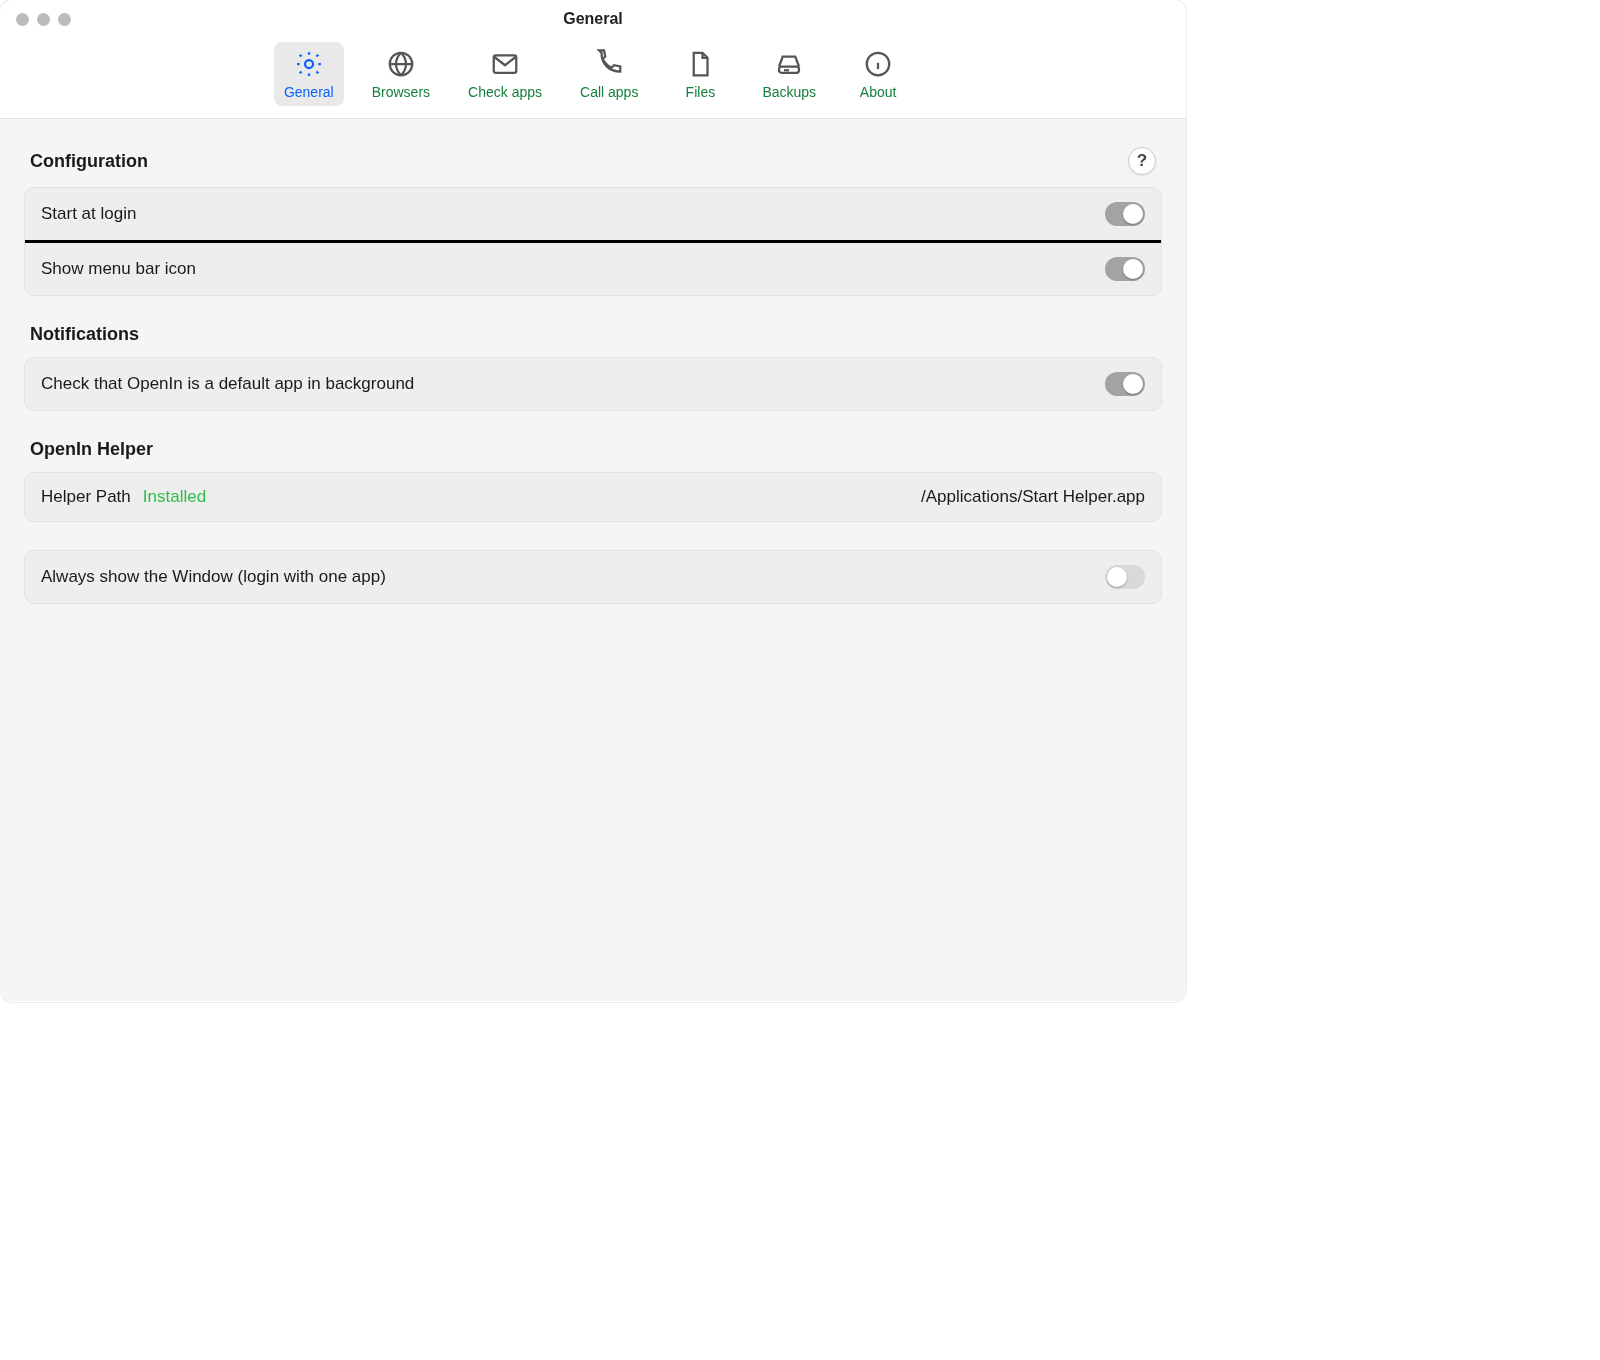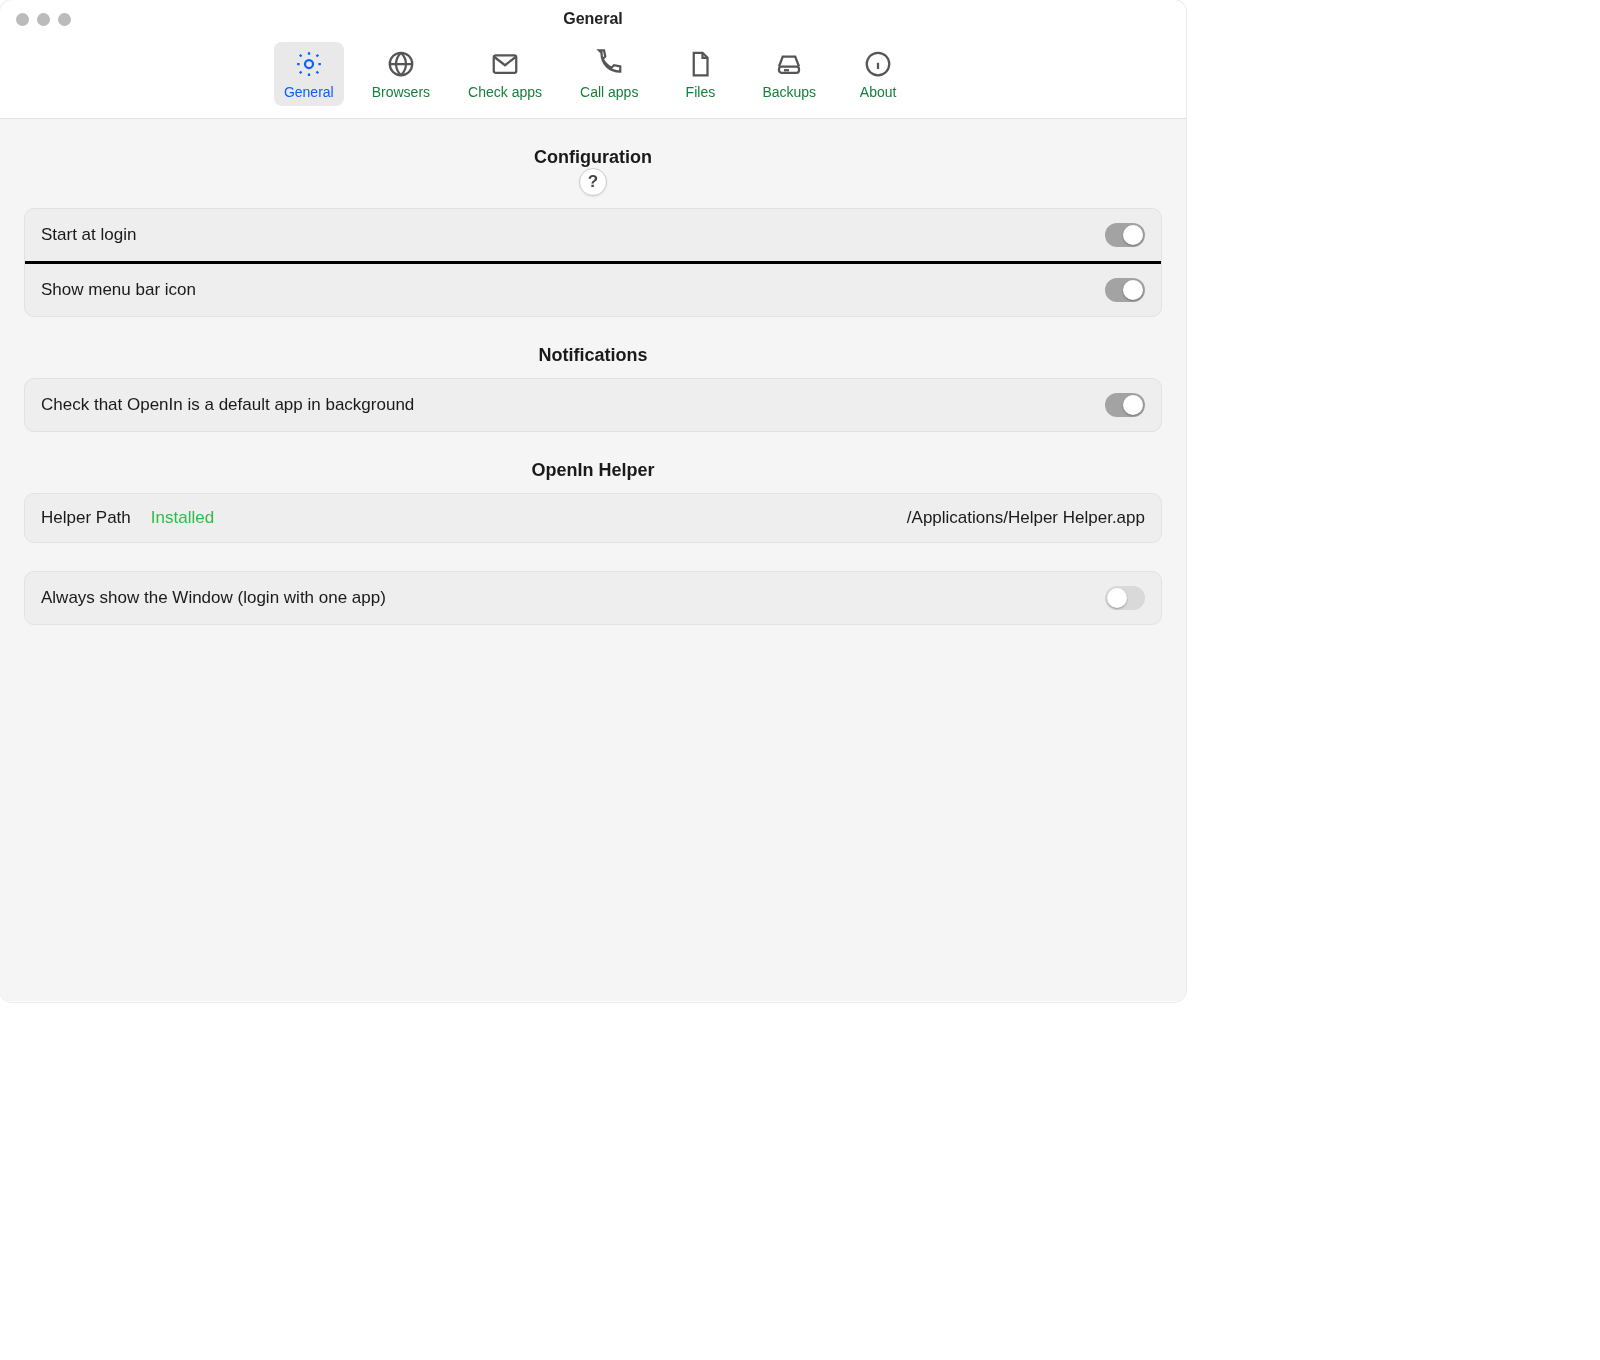--- a/index.html
+++ b/index.html
@@ -80,24 +80,23 @@
       height: calc(100% - 120px);
       padding: 28px 24px;
       overflow: auto;
     }
     .section {
       margin-bottom: 28px;
     }
     .section-header {
       display: flex;
       align-items: center;
-      justify-content: center;
+      justify-content: space-between;
       margin-bottom: 12px;
       padding: 0 6px;
-      flex-direction: column;
     }
     .section-title {
       font-size: 18px;
       font-weight: 700;
       color: #1a1a1a;
     }
     .help-button {
       width: 28px;
       height: 28px;
       border-radius: 50%;
@@ -125,21 +124,21 @@
       padding: 14px 16px;
       font-size: 17px;
       color: #1a1a1a;
     }
     .row + .row {
       border-top: 3px solid #000000;
     }
     .row-left {
       display: flex;
       align-items: center;
-      gap: 20px;
+      gap: 12px;
     }
     .badge-installed {
       color: #2bbf4a;
       font-size: 17px;
     }
     .toggle {
       width: 40px;
       height: 24px;
       border-radius: 14px;
       position: relative;
@@ -315,21 +314,21 @@
   <div class="section">
     <div class="section-header">
       <div class="section-title">OpenIn Helper</div>
     </div>
     <div class="panel">
       <div class="row">
         <div class="row-left">
           <span>Helper Path</span>
           <span class="badge-installed">Installed</span>
         </div>
-        <span class="path-text">/Applications/Helper Helper.app</span>
+        <span class="path-text">/Applications/Start Helper.app</span>
       </div>
     </div>
   </div>
 
 
   <div class="section">
     <div class="panel">
       <div class="row">
         <span>Always show the Window (login with one app)</span>
         <div class="toggle off">

